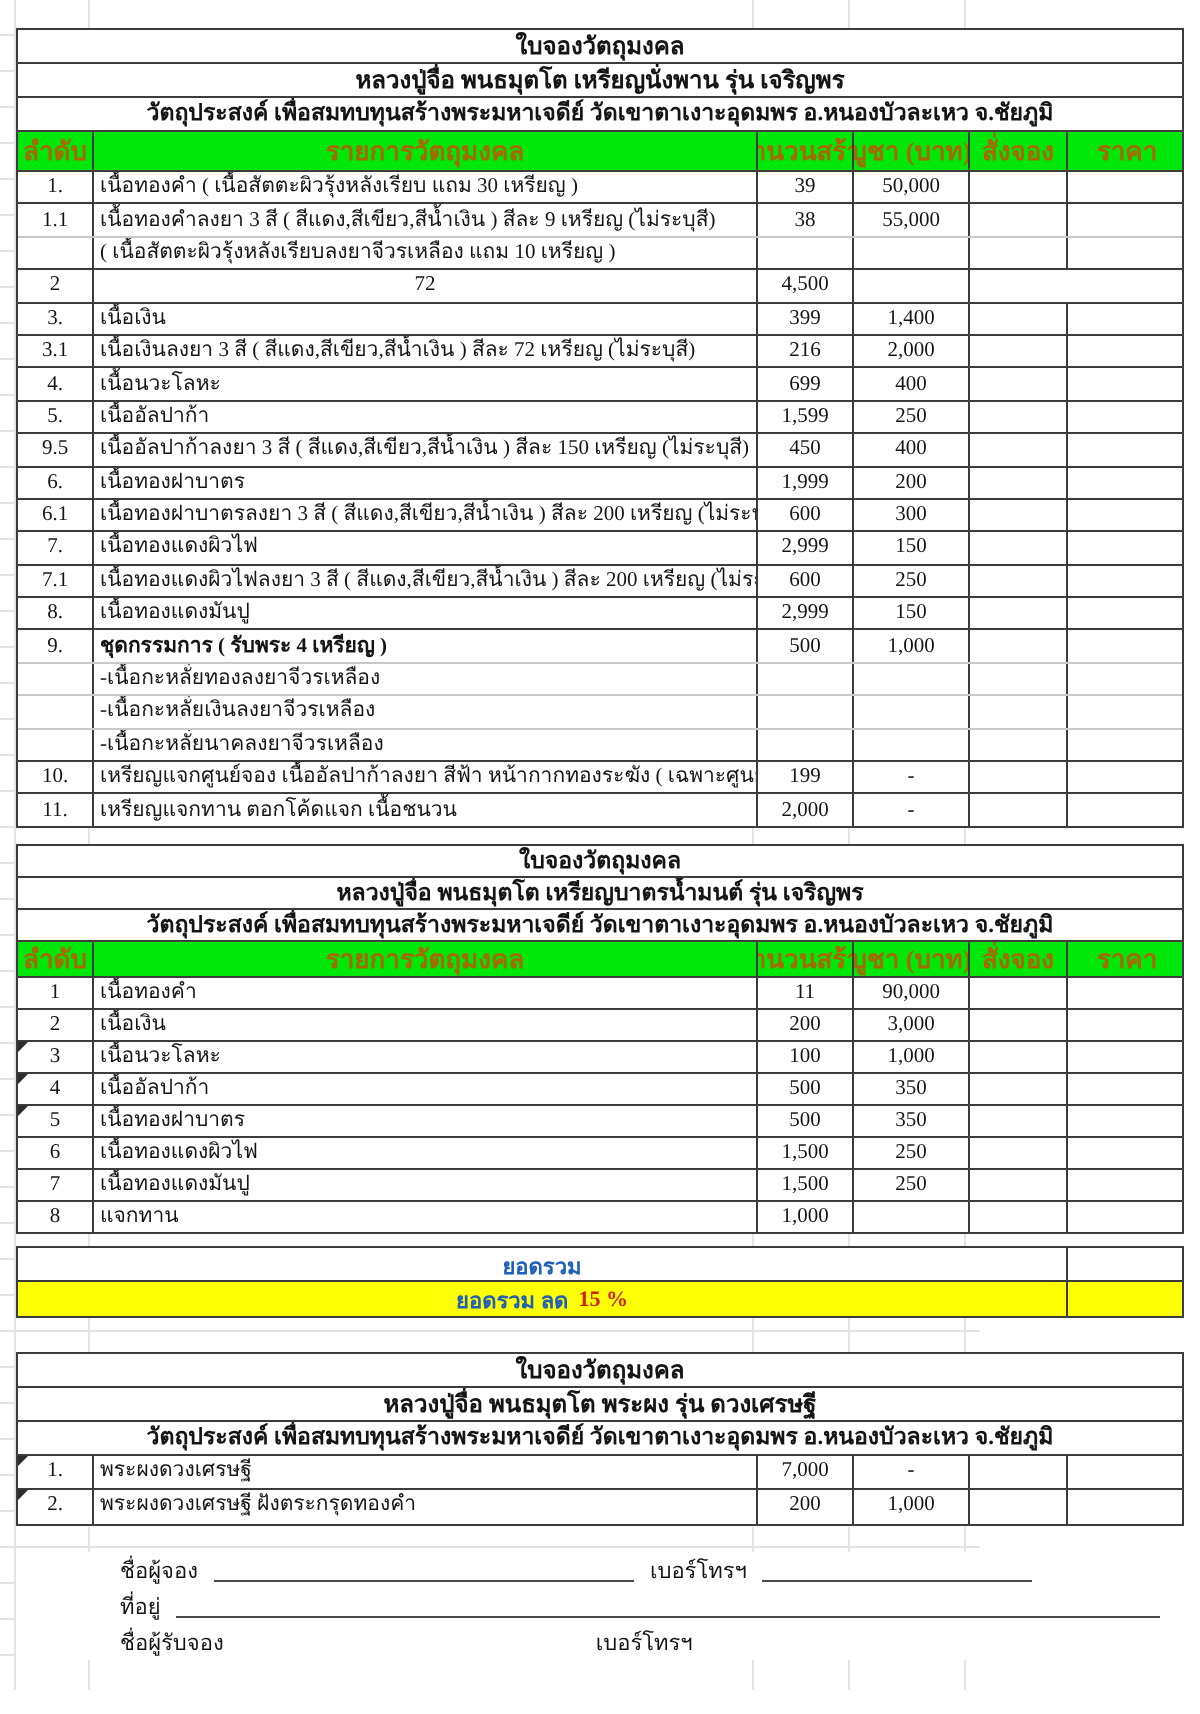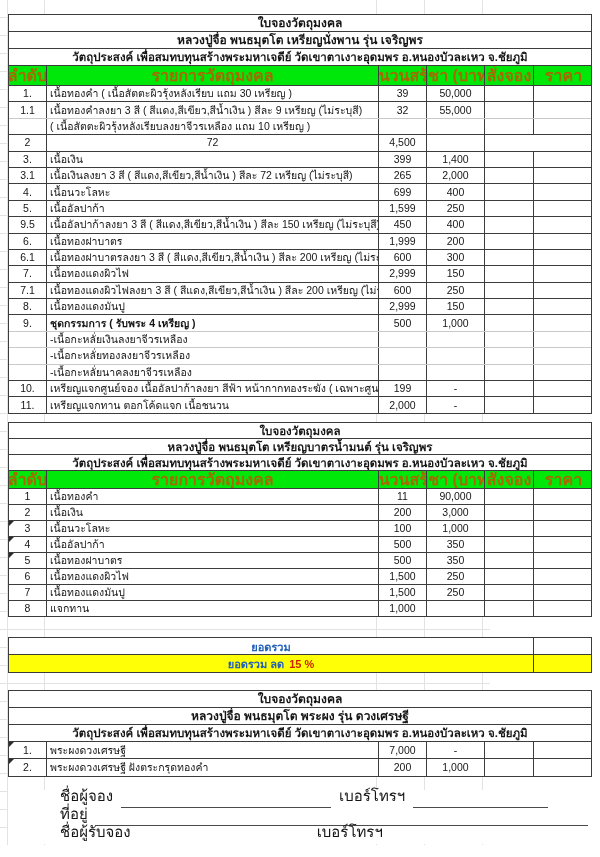--- a/index.html
+++ b/index.html
@@ -20,59 +20,60 @@
     background-image:
       linear-gradient(to right,
         transparent 0 7px,  var(--grid) 7px 8px,   transparent 8px 44px,
         var(--grid) 44px 45px, transparent 45px 376px,
         var(--grid) 376px 377px, transparent 377px 424px,
         var(--grid) 424px 425px, transparent 425px 482px,
         var(--grid) 482px 483px, transparent 483px 531px,
         var(--grid) 531px 532px, transparent 532px 591px,
         var(--grid) 591px 592px, transparent 592px),
       repeating-linear-gradient(to bottom, transparent 0 17px, var(--grid) 17px 18px);
+    font-family: Liberation Serif, serif;
   }
   .sec{width:584px;margin-left:8px;background:#fff}
   .trow{height:17px;line-height:16px;border:1px solid var(--b);border-bottom:0;
     text-align:center;font-weight:bold;font-size:12px;overflow:hidden;white-space:nowrap}
   .t2 .trow{height:16px;font-size:11.5px}
   .purpose{font-size:11.5px}
   .ghead{display:grid;grid-template-columns:var(--cols);height:20px;
     border:1px solid var(--b);border-bottom:0;background:var(--green)}
   .t2 .ghead{height:18px}
   .hc{display:flex;align-items:center;justify-content:center;
-    font-size:16px;font-weight:bold;color:var(--hink);overflow:hidden;white-space:nowrap}
+    font-size:13px;font-weight:bold;color:var(--hink);overflow:hidden;white-space:nowrap}
   .hc:not(:first-child){border-left:1px solid var(--b)}
   .rows{border:1px solid var(--b);border-top:0}
   .row{display:grid;grid-template-columns:var(--cols);border-top:1px solid var(--b);
     height:16.4px;font-size:10.5px;line-height:15px;background:#fff}
   .t2 .row{height:16px}
   .t3 .row{height:17.5px;line-height:16.5px}
   .row.light{border-top-color:var(--ll)}
   .row.bold .c-item{font-weight:bold}
   .c{overflow:hidden;white-space:nowrap;display:flex;align-items:center}
   .c:not(:first-child){border-left:1px solid var(--b)}
   .c-no{justify-content:center;position:relative}
   .row.marker .c-no::before{content:"";position:absolute;top:0;left:0;
     border-top:5px solid #2c2c2c;border-right:5px solid transparent}
   .c-item{padding-left:3px}
   .c-qty,.c-price{justify-content:center}
-  .totals{width:584px;margin-left:8px;margin-top:20px;background:#fff}
+  .totals{width:584px;margin-left:8px;margin-top:6px;background:#fff}
   .total{display:grid;grid-template-columns:524px 60px;height:18px;
     border:1px solid var(--b);font-size:11px;font-weight:bold}
   .total + .total{border-top:0}
   .total .main{display:flex;align-items:center;justify-content:center;color:var(--blue)}
   .total .box{border-left:1px solid var(--b)}
   .total.discount{background:var(--yellow)}
   .total.discount .pct{color:var(--red);margin-left:5px}
   #t2{margin-top:8px}
   #t3{margin-top:17px}
   #sig{margin-top:13px;width:584px;margin-left:8px;background:#fff}
-  .sigrow{display:flex;align-items:flex-end;height:18px;padding-left:52px;
-    font-size:15px;white-space:nowrap}
+  .sigrow{display:flex;align-items:center;height:18px;padding-left:52px;
+    font-size:11px;white-space:nowrap}
   .blank{display:inline-block;border-bottom:1px solid #4a4a4a;height:13px}
   .blank.w1{width:210px;margin:0 8px}
   .blank.w2{width:135px;margin-left:8px}
   .blank.w3{width:492px;margin-left:8px}
   .sp1{display:inline-block;width:186px}
 </style>
 </head>
 <body>
 
 <div class="sheet">
@@ -96,21 +97,21 @@
           <div class="c c-item">เนื้อทองคำ ( เนื้อสัตตะผิวรุ้งหลังเรียบ แถม 30 เหรียญ )</div>
           <div class="c c-qty">39</div>
           <div class="c c-price">50,000</div>
           <div class="c c-order"></div>
           <div class="c c-cost"></div>
         </div>
 
         <div class="row">
           <div class="c c-no">1.1</div>
           <div class="c c-item">เนื้อทองคำลงยา 3 สี ( สีแดง,สีเขียว,สีน้ำเงิน ) สีละ 9 เหรียญ (ไม่ระบุสี)</div>
-          <div class="c c-qty">32</div>
+          <div class="c c-qty">38</div>
           <div class="c c-price">55,000</div>
           <div class="c c-order"></div>
           <div class="c c-cost"></div>
         </div>
 
         <div class="row light">
           <div class="c c-no"></div>
           <div class="c c-item">( เนื้อสัตตะผิวรุ้งหลังเรียบลงยาจีวรเหลือง แถม 10 เหรียญ )</div>
           <div class="c c-qty"></div>
           <div class="c c-price"></div>
@@ -131,21 +132,21 @@
           <div class="c c-item">เนื้อเงิน</div>
           <div class="c c-qty">399</div>
           <div class="c c-price">1,400</div>
           <div class="c c-order"></div>
           <div class="c c-cost"></div>
         </div>
 
         <div class="row">
           <div class="c c-no">3.1</div>
           <div class="c c-item">เนื้อเงินลงยา 3 สี ( สีแดง,สีเขียว,สีน้ำเงิน )  สีละ 72 เหรียญ (ไม่ระบุสี)</div>
-          <div class="c c-qty">265</div>
+          <div class="c c-qty">216</div>
           <div class="c c-price">2,000</div>
           <div class="c c-order"></div>
           <div class="c c-cost"></div>
         </div>
 
         <div class="row">
           <div class="c c-no">4.</div>
           <div class="c c-item">เนื้อนวะโลหะ</div>
           <div class="c c-qty">699</div>
           <div class="c c-price">400</div>
@@ -220,30 +221,30 @@
           <div class="c c-no">9.</div>
           <div class="c c-item">ชุดกรรมการ ( รับพระ 4 เหรียญ )</div>
           <div class="c c-qty">500</div>
           <div class="c c-price">1,000</div>
           <div class="c c-order"></div>
           <div class="c c-cost"></div>
         </div>
 
         <div class="row light">
           <div class="c c-no"></div>
-          <div class="c c-item">-เนื้อกะหลั่ยเงินลงยาจีวรเหลือง</div>
+          <div class="c c-item">-เนื้อกะหลั่ยทองลงยาจีวรเหลือง</div>
           <div class="c c-qty"></div>
           <div class="c c-price"></div>
           <div class="c c-order"></div>
           <div class="c c-cost"></div>
         </div>
 
         <div class="row light">
           <div class="c c-no"></div>
-          <div class="c c-item">-เนื้อกะหลั่ยทองลงยาจีวรเหลือง</div>
+          <div class="c c-item">-เนื้อกะหลั่ยเงินลงยาจีวรเหลือง</div>
           <div class="c c-qty"></div>
           <div class="c c-price"></div>
           <div class="c c-order"></div>
           <div class="c c-cost"></div>
         </div>
 
         <div class="row light">
           <div class="c c-no"></div>
           <div class="c c-item">-เนื้อกะหลั่ยนาคลงยาจีวรเหลือง</div>
           <div class="c c-qty"></div>

